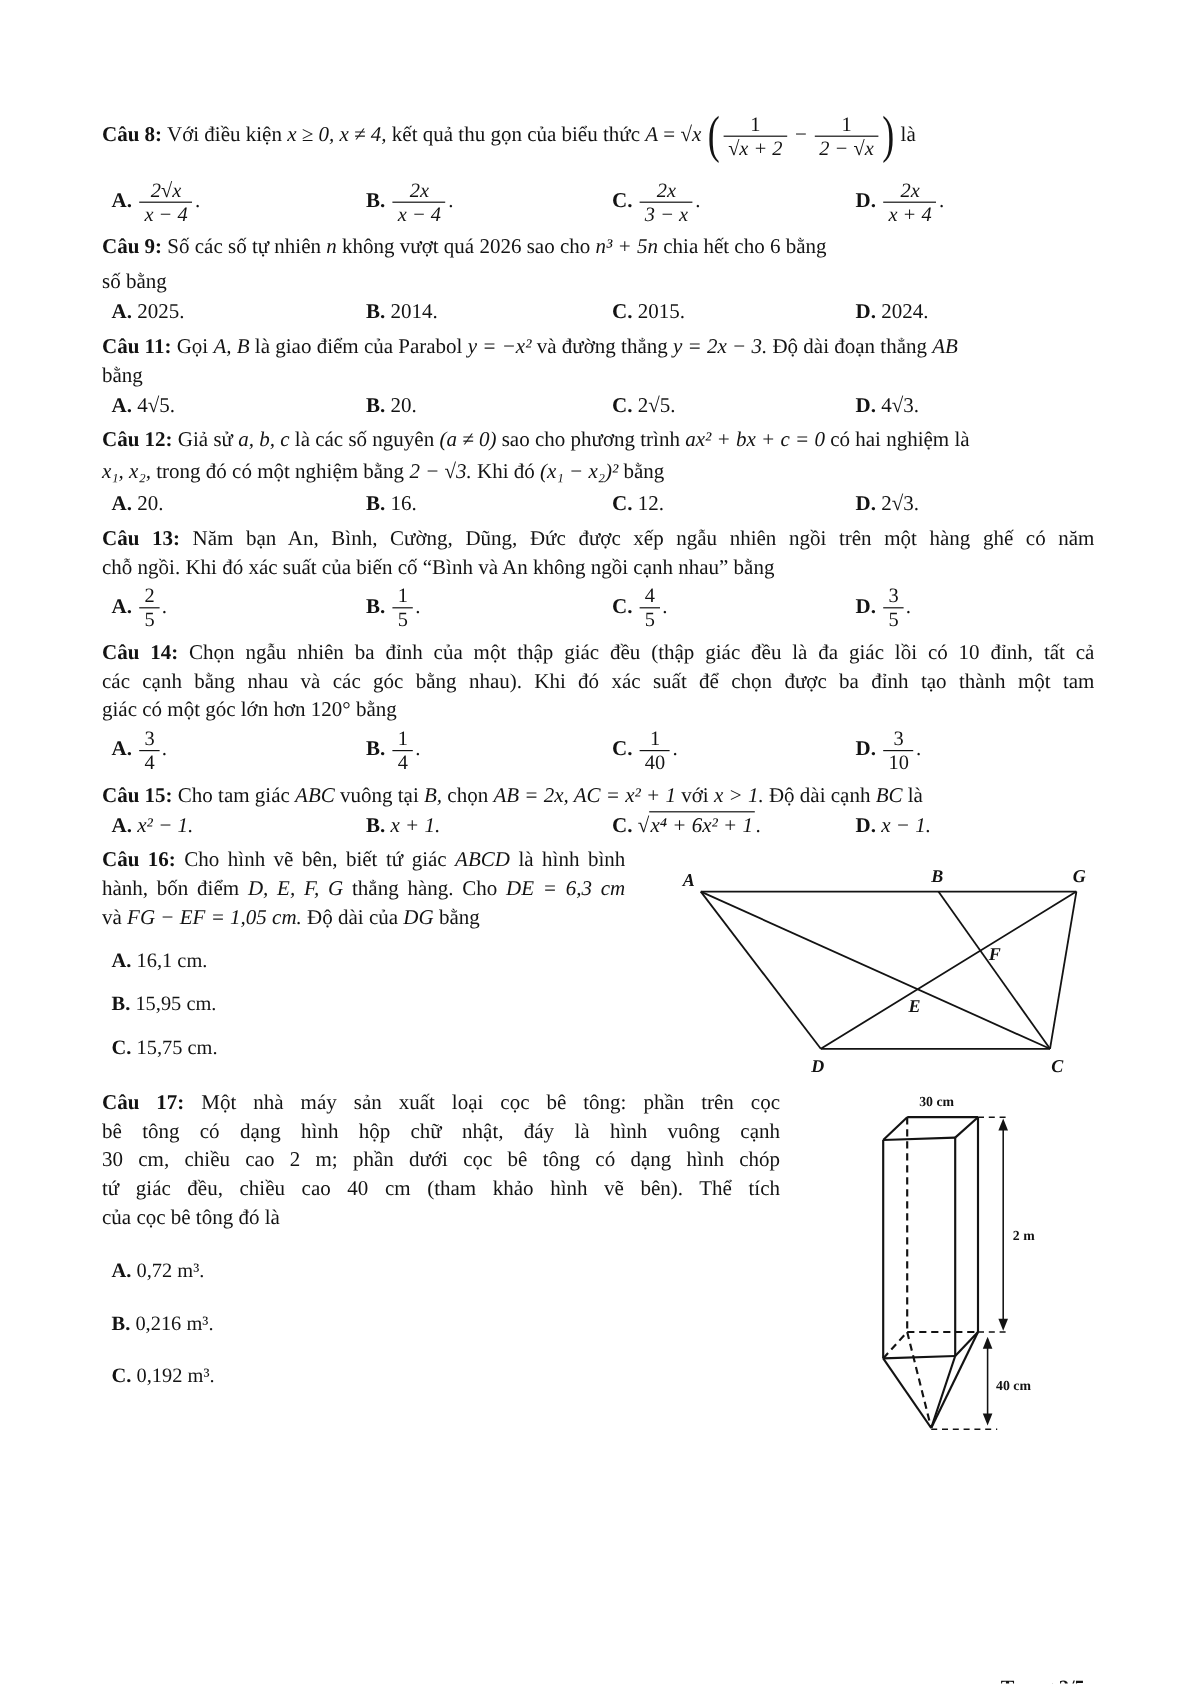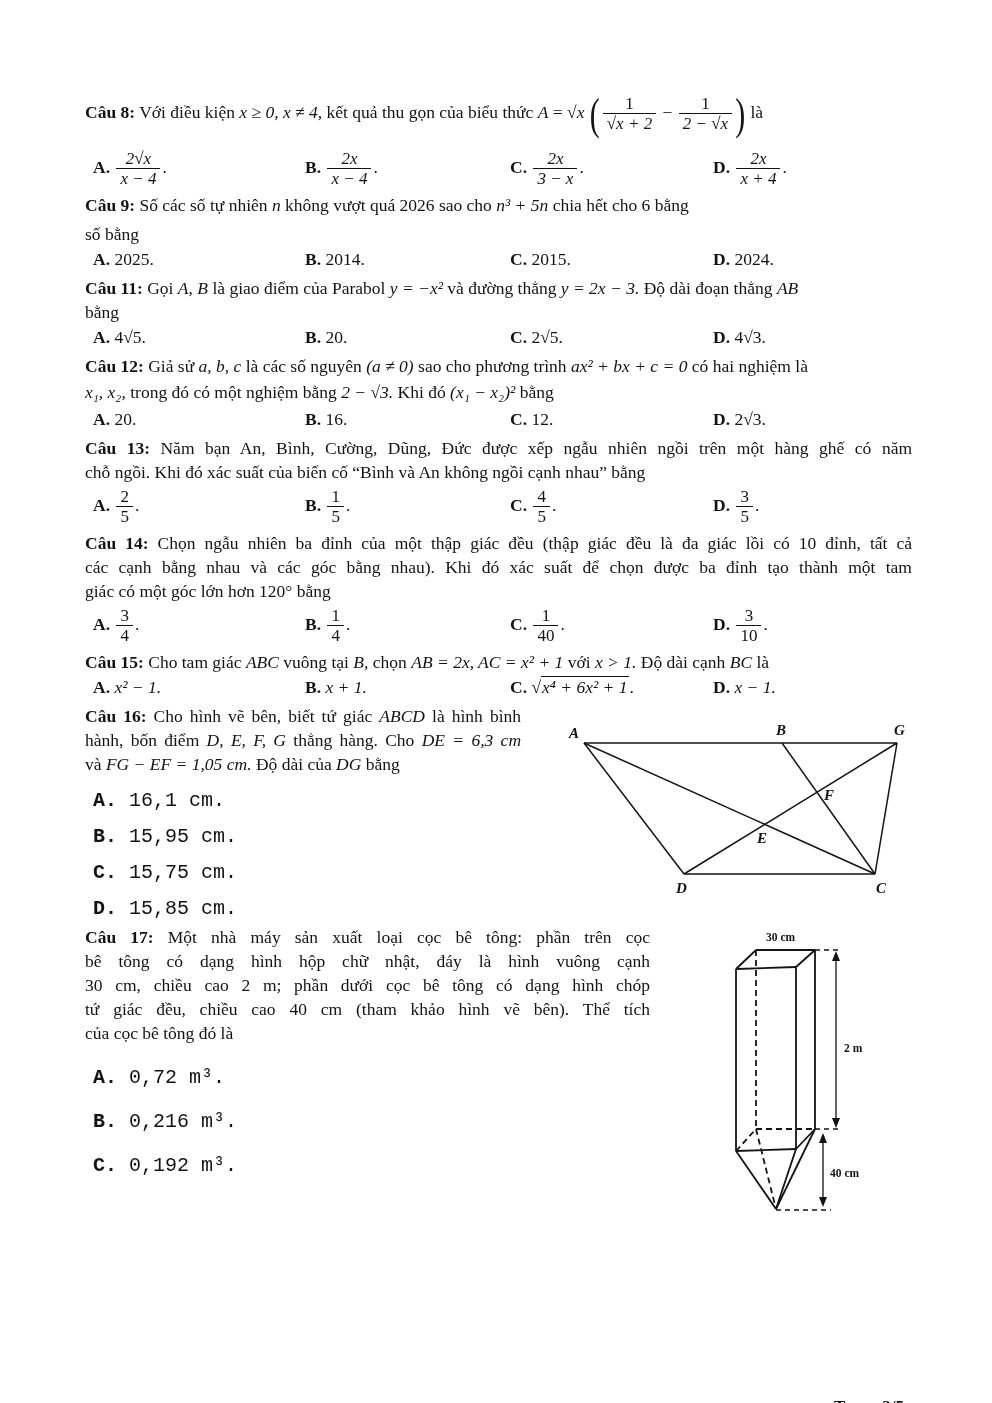--- a/index.html
+++ b/index.html
@@ -55,21 +55,21 @@
     display: grid;
     grid-template-columns: 212px 205px 203px auto;
     padding-left: 8px;
     font-size: 17.5px;
     line-height: 24px;
     margin: 1px 0 2px 0;
   }
   .optrow.tall { margin: 3px 0 4px 0; }
   .opt b { font-weight: bold; }
   
-  .optcol .opt { display: block; font-size: 20px; line-height: 22px; font-family: Liberation Mono, monospace; }
+  .optcol .opt { display: block; font-size: 17px; line-height: 22px; }
   .optcol.g16 .opt { margin: 14px 0 0 8px; }
   .optcol.g17 .opt { margin: 22px 0 0 8px; }
   
   .sqrt { white-space: nowrap; }
   .sqrt .rad { border-top: 1.4px solid #131313; padding: 0 2px 0 1px; text-align: center; }
   
   .wrap { display: flex; align-items: flex-start; gap: 32px; }
   .q16left { width: 505px; }
   .q16fig { margin-left: 14px; margin-top: 12px; }
   .q17left { width: 565px; }
@@ -324,21 +324,20 @@
           <span class="run">và</span>
           <span class="run m">FG − EF = 1,05 cm.</span>
           <span class="run">Độ dài của</span>
           <span class="run m">DG</span>
           <span class="run">bằng</span>
         </p>
         <div class="optcol g16">
           <span class="opt"><b>A.</b> <span>16,1 cm.</span></span>
           <span class="opt"><b>B.</b> <span>15,95 cm.</span></span>
           <span class="opt"><b>C.</b> <span>15,75 cm.</span></span>
-          <span class="opt"><b>D.</b> <span>15,85 cm.</span></span>
         </div>
       </div>
       <div class="q16fig">
         <svg width="345" height="185" viewBox="0 0 345 185">
           <g stroke="#131313" stroke-width="1.5" fill="none">
             <line x1="17" y1="27" x2="330" y2="27"></line>
             <line x1="17" y1="27" x2="117" y2="158"></line>
             <line x1="117" y1="158" x2="308" y2="158"></line>
             <line x1="308" y1="158" x2="330" y2="27"></line>
             <line x1="215" y1="27" x2="308" y2="158"></line>

